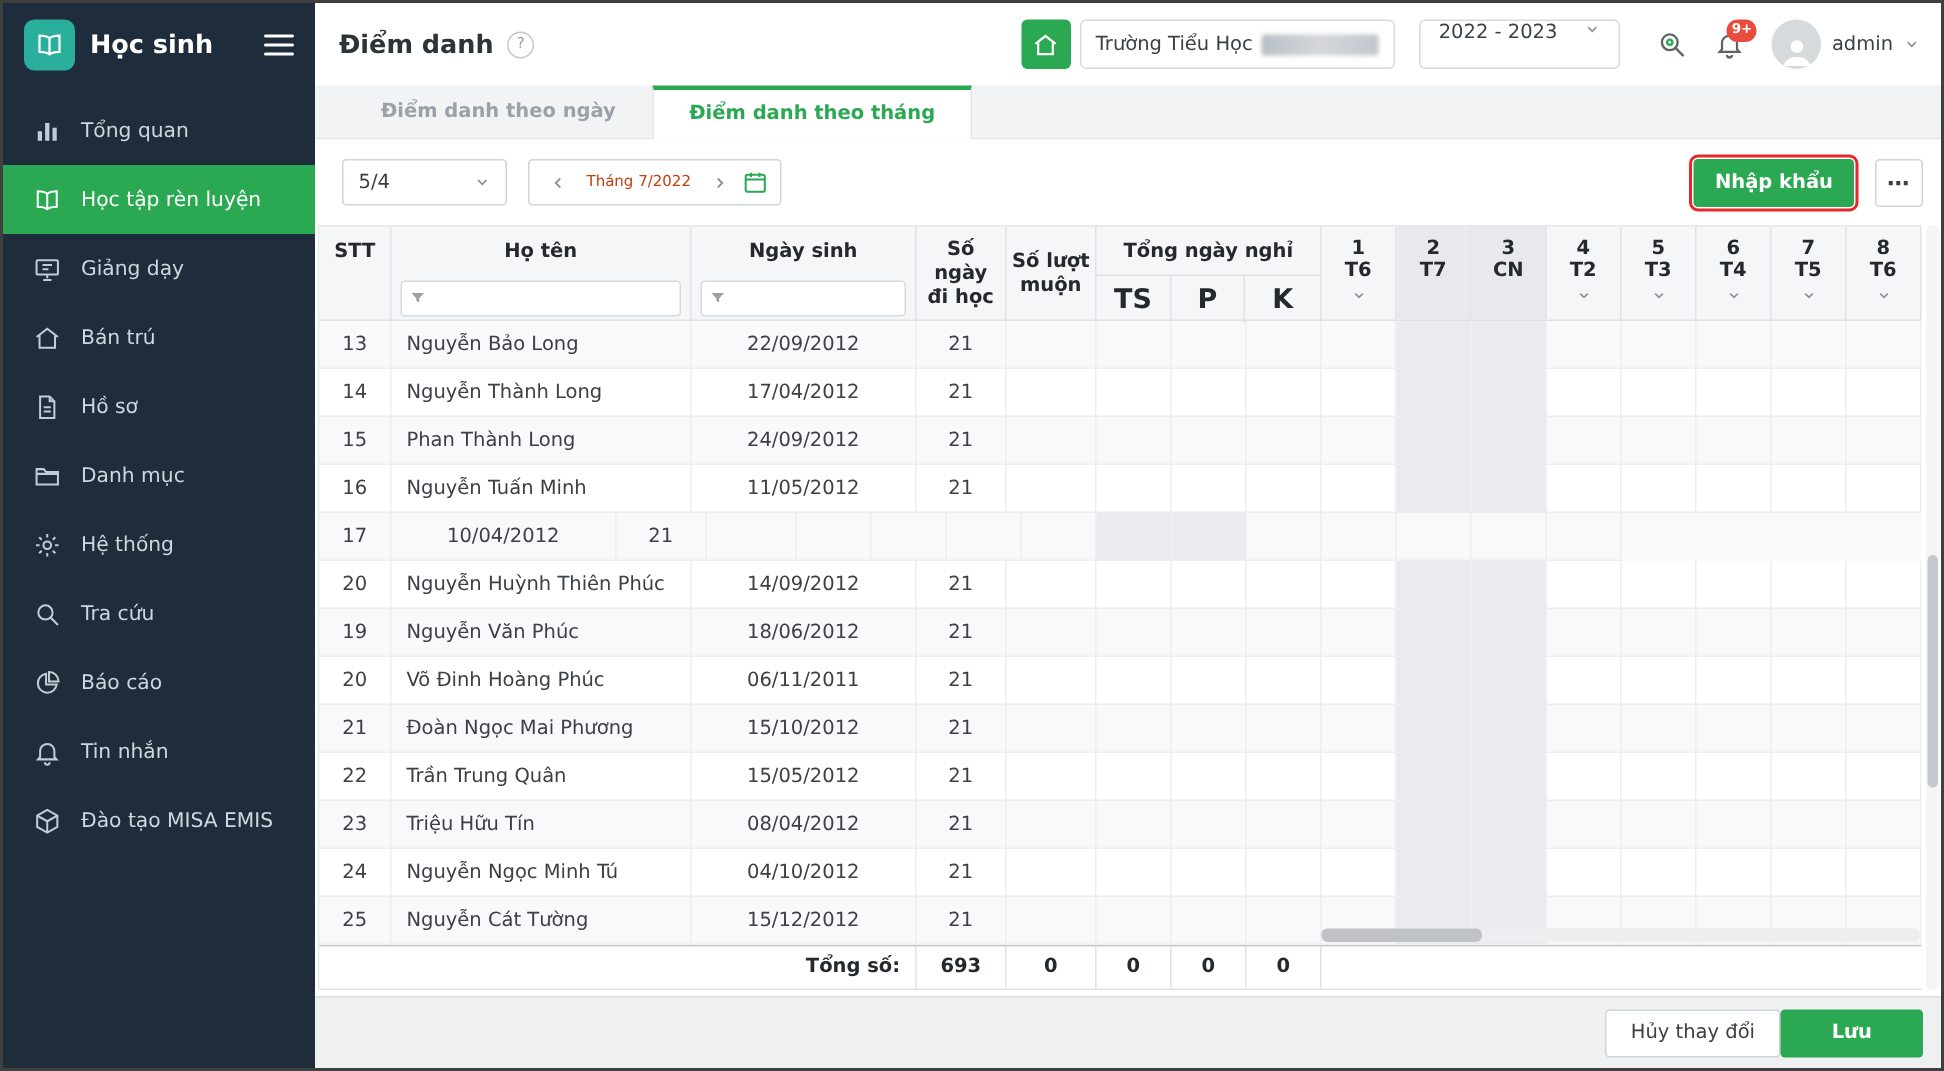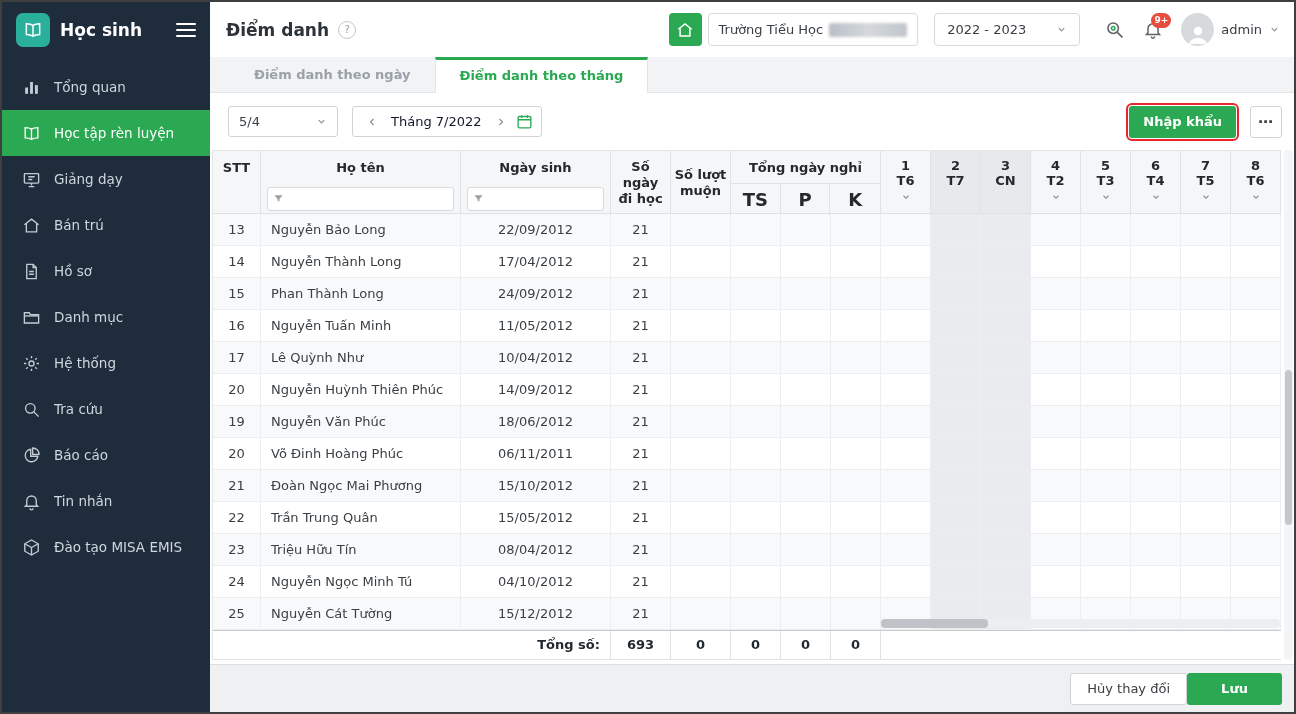--- a/index.html
+++ b/index.html
@@ -24,41 +24,41 @@
   .main{position:absolute;left:208px;top:0;right:0;bottom:0;background:#fff;}
 
   .topbar{position:absolute;top:0;left:0;right:0;height:55px;display:flex;align-items:center;padding:0 14px 0 16px;box-sizing:border-box;}
   .page-title{font-size:17px;font-weight:700;color:#2d3338;}
   .help-circle{width:16px;height:16px;border:1px solid #c2c7cc;border-radius:50%;color:#9aa0a6;font-size:10px;line-height:15px;text-align:center;margin-left:9px;}
   .top-spacer{flex:1;}
   .school-group{display:flex;align-items:center;gap:6px;margin-right:16px;}
   .school-btn{width:33px;height:33px;border-radius:4px;background:var(--active-green,#2aa952);display:flex;align-items:center;justify-content:center;cursor:pointer;}
   .school-box{height:33px;box-sizing:border-box;border:1px solid #d6dadd;border-radius:4px;display:flex;align-items:center;padding:0 10px;font-size:13px;color:#3b4045;min-width:200px;}
   .redacted{width:78px;height:14px;margin-left:6px;border-radius:2px;background:linear-gradient(90deg,#b9bfc6,#d4d8dc,#c0c6cc);filter:blur(1.5px);}
-  .year-select{height:33px;box-sizing:border-box;border:1px solid #d6dadd;border-radius:4px;display:flex;align-items:center;gap:30px;padding:0 12px;font-size:13px;color:#3b4045;margin-right:24px;cursor:pointer;}
+  .year-select{height:33px;box-sizing:border-box;border:1px solid #d6dadd;border-radius:4px;display:flex;gap:18px;padding:0 12px;font-size:13px;color:#3b4045;margin-right:24px;cursor:pointer;}
   .chev{color:#8a9096;}
   .top-icons{display:flex;align-items:center;gap:18px;}
   .icon-btn{position:relative;cursor:pointer;color:#5f6артор368;}
   .icon-btn, .icon-btn svg{color:#5f6368;}
   .badge{position:absolute;top:-6px;right:-8px;min-width:16px;height:15px;border-radius:8px;background:var(--badge-red,#e74c3c);color:#fff;font-size:9px;font-weight:700;line-height:15px;text-align:center;padding:0 3px;box-sizing:border-box;}
   .avatar{width:33px;height:33px;border-radius:50%;background:#d7dadd;display:flex;align-items:flex-end;justify-content:center;overflow:hidden;cursor:pointer;}
   .user-area{display:flex;align-items:center;gap:7px;cursor:pointer;}
   .user-name{font-size:13px;color:#3b4045;}
 
   
   .tabstrip{position:absolute;top:55px;left:0;right:0;height:36px;background:#f2f3f5;border-bottom:1px solid #e3e6e8;display:flex;padding-left:20px;box-sizing:border-box;}
   .tab{height:36px;line-height:36px;padding:0 24px;font-size:13px;font-weight:700;color:#9aa1a8;cursor:pointer;box-sizing:border-box;}
   .tab.active{background:#fff;color:var(--active-green,#2aa952);border-top:3px solid var(--active-green,#2aa952);border-left:1px solid #e3e6e8;border-right:1px solid #e3e6e8;line-height:32px;margin-bottom:-1px;}
 
   
   .toolbar{position:absolute;top:91px;left:0;right:0;height:57px;display:flex;align-items:center;padding:0 12px 0 18px;box-sizing:border-box;background:#fff;}
   .class-select{width:110px;height:31px;box-sizing:border-box;border:1px solid #cfd4d9;border-radius:3px;display:flex;align-items:center;justify-content:space-between;padding:0 10px;font-size:13px;color:#3b4045;cursor:pointer;}
   .month-group{display:flex;align-items:center;height:31px;box-sizing:border-box;border:1px solid #cfd4d9;border-radius:3px;margin-left:14px;padding:0 8px;}
   .nav-btn{width:22px;height:29px;display:flex;align-items:center;justify-content:center;cursor:pointer;color:#8a9096;}
-  .month-label{font-size:13px;color:#0f172a;padding:0 8px;}
+  .month-label{font-size:10px;color:#c2410c;padding:0 8px;}
   .cal-icon{margin-left:4px;cursor:pointer;color:var(--active-green,#2aa952);}
   .toolbar-spacer{flex:1;}
   .btn{height:32px;box-sizing:border-box;border-radius:3px;font-size:13px;display:flex;align-items:center;justify-content:center;cursor:pointer;font-family:inherit;}
   .btn-green{background:var(--active-green,#2aa952);color:#fff;border:none;font-weight:700;padding:0 14px;}
   .highlighted{outline:2px solid var(--highlight-red,#e8262b);outline-offset:1px;}
   .more-btn{width:32px;height:32px;box-sizing:border-box;border:1px solid #cfd4d9;border-radius:3px;background:#fff;color:#3b4045;font-size:15px;font-weight:700;letter-spacing:1px;display:flex;align-items:center;justify-content:center;margin-left:14px;cursor:pointer;}
 
   
   .table-wrap{position:absolute;top:148px;left:2px;width:1069px;height:510px;border-left:1px solid #e3e6e8;box-sizing:border-box;background:#fff;}
   .thead{display:flex;width:1068px;background:#f5f6f7;border-top:1px solid #e3e6e8;border-bottom:1px solid #dfe2e5;box-sizing:border-box;height:64px;}
@@ -500,21 +500,20 @@
             <div class="td col-day weekend"></div>
             <div class="td col-day weekend"></div>
             <div class="td col-day"></div>
             <div class="td col-day"></div>
             <div class="td col-day"></div>
             <div class="td col-day"></div>
             <div class="td col-day"></div>
           </div>
           <div class="tr alt">
     <div class="td c col-stt c-stt">17</div>
-    <div class="td col-name c-name">Lê Quỳnh Như</div>
     <div class="td c col-dob c-dob">10/04/2012</div>
     <div class="td c col-days c-days">21</div>
     <div class="td c col-late"></div>
     <div class="td c col-ts"></div>
     <div class="td c col-p"></div>
     <div class="td c col-k"></div>
   <div class="td col-day"></div>
             <div class="td col-day weekend"></div>
             <div class="td col-day weekend"></div>
             <div class="td col-day"></div>

